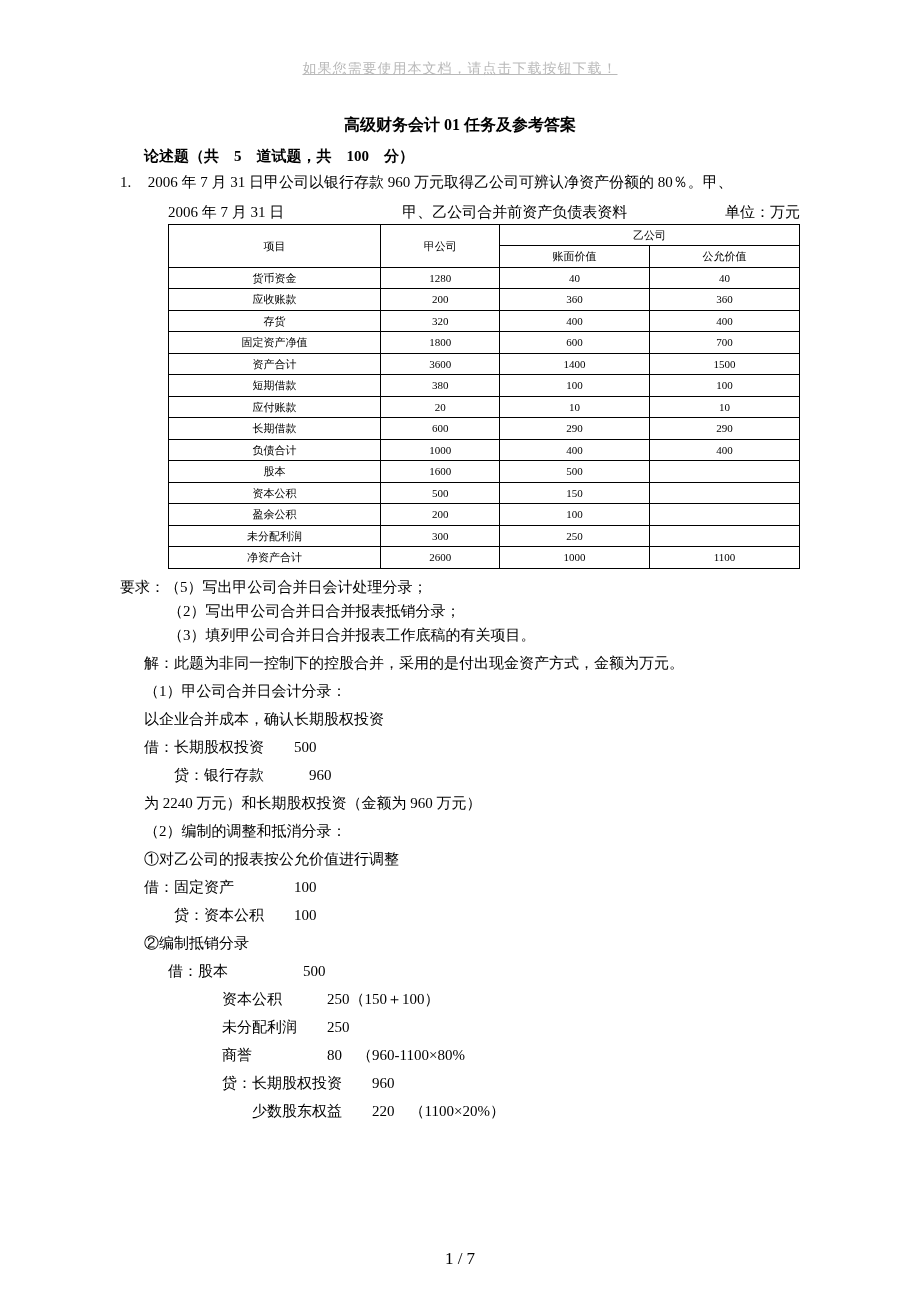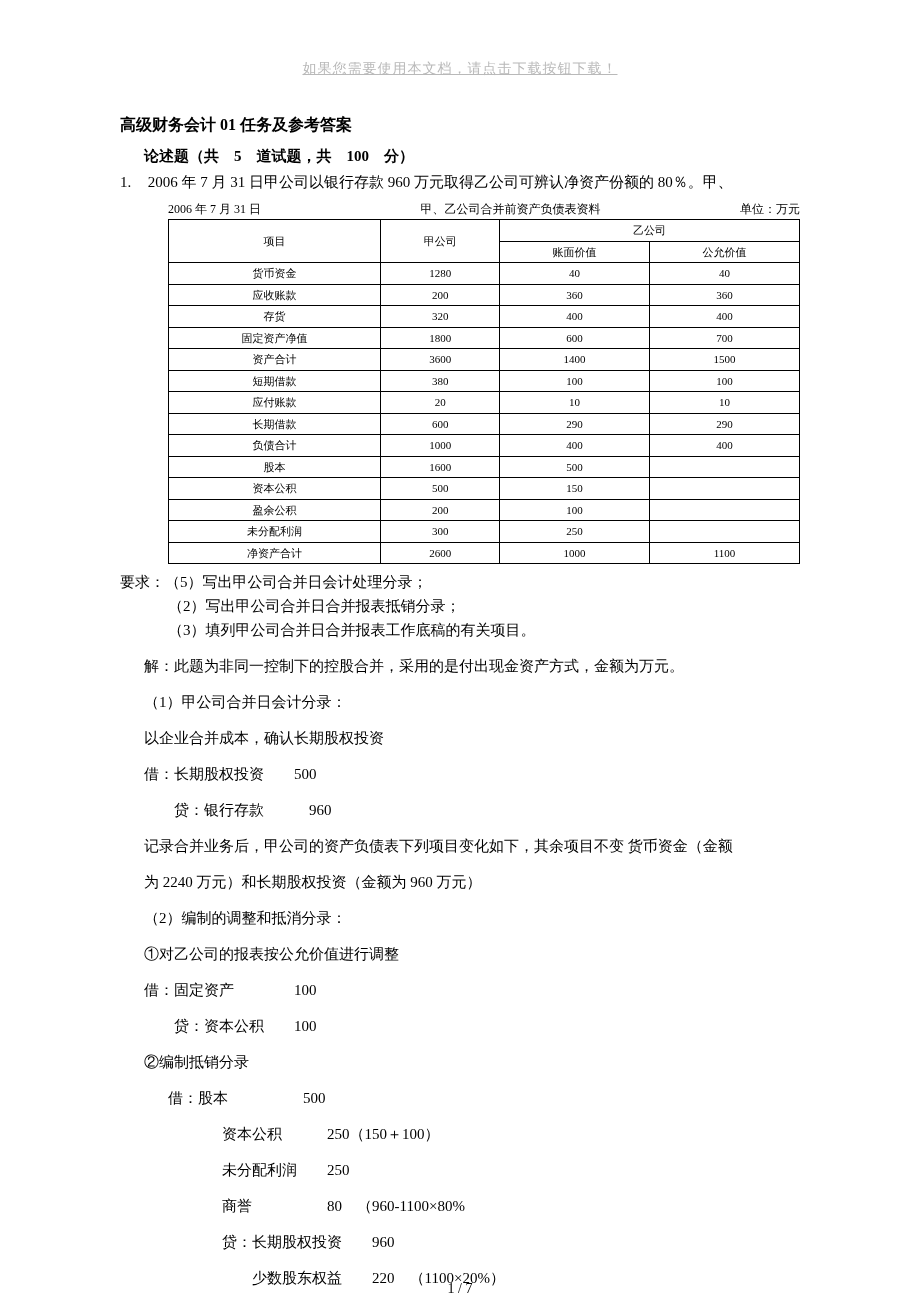--- a/index.html
+++ b/index.html
@@ -20,21 +20,21 @@
   }
   .hint {
     text-align: center;
     color: #b9b9b9;
     font-size: 14px;
     margin-bottom: 32px;
     letter-spacing: 1px;
     text-decoration: underline;
   }
   .title {
-    text-align: left;
+    text-align: center;
     font-weight: bold;
     font-size: 16px;
     margin-bottom: 6px;
   }
   .section {
     font-size: 15px;
     margin-bottom: 2px;
   }
   .q-number {
     display: inline-block;
@@ -47,47 +47,47 @@
     vertical-align: top;
   }
   .indent1 { padding-left: 24px; font-family: Liberation Serif, serif; }
   .indent2 { padding-left: 48px; }
   .indent3 { padding-left: 72px; }
   .table-caption {
     margin-top: 6px;
     padding-left: 48px;
     padding-right: 0;
     display: flex;
-    font-size: 12px;
+    font-size: 15px;
   }
   .table-caption .date { flex: 0 0 auto; }
   .table-caption .mid  { flex: 1 1 auto; text-align: center; padding-left: 20px;}
   .table-caption .unit { flex: 0 0 auto; }
   table.data {
     border-collapse: collapse;
     margin-left: 48px;
     width: calc(100% - 48px);
     font-size: 11px;
   }
   table.data th, table.data td {
     border: 1px solid #000;
     text-align: center;
     padding: 2px 4px;
     font-weight: normal;
     line-height: 1.5;
   }
   .req-block { margin-top: 6px; }
-  .ans-line { margin-top: 12px; }
+  .ans-line { margin-top: 4px; }
   .page-num {
     position: absolute;
     bottom: 30px;
     left: 0;
     width: 100%;
     text-align: center;
-    font-size: 14px;
+    font-size: 17px;
   }
   .section-head { text-indent: 0; }
   .bold { font-weight: bold; }
 </style>
 </head>
 <body>
 
 <div class="page">
 
   <div class="hint">如果您需要使用本文档，请点击下载按钮下载！</div>
@@ -212,21 +212,20 @@
       </div>
       <div class="indent2">（2）写出甲公司合并日合并报表抵销分录；</div>
       <div class="indent2">（3）填列甲公司合并日合并报表工作底稿的有关项目。</div>
     </div>
 
     <div class="indent1 ans-line">解：此题为非同一控制下的控股合并，采用的是付出现金资产方式，金额为万元。</div>
     <div class="indent1 ans-line">（1）甲公司合并日会计分录：</div>
     <div class="indent1 ans-line">以企业合并成本，确认长期股权投资</div>
     <div class="indent1 ans-line">借：长期股权投资　　500</div>
     <div class="indent1 ans-line">　　贷：银行存款　　　960</div>
-    <div class="indent1 ans-line">记录合并业务后，甲公司的资产负债表下列项目变化如下，其余项目不变  货币资金（金额</div>
     <div class="indent1 ans-line">为 2240 万元）和长期股权投资（金额为 960 万元）</div>
     <div class="indent1 ans-line">（2）编制的调整和抵消分录：</div>
     <div class="indent1 ans-line">①对乙公司的报表按公允价值进行调整</div>
     <div class="indent1 ans-line">借：固定资产　　　　100</div>
     <div class="indent1 ans-line">　　贷：资本公积　　100</div>
     <div class="indent1 ans-line">②编制抵销分录</div>
     <div class="indent2 ans-line">借：股本　　　　　500</div>
     <div class="indent3 ans-line">　　资本公积　　　250（150＋100）</div>
     <div class="indent3 ans-line">　　未分配利润　　250</div>
     <div class="indent3 ans-line">　　商誉　　　　　80　（960-1100×80%</div>

